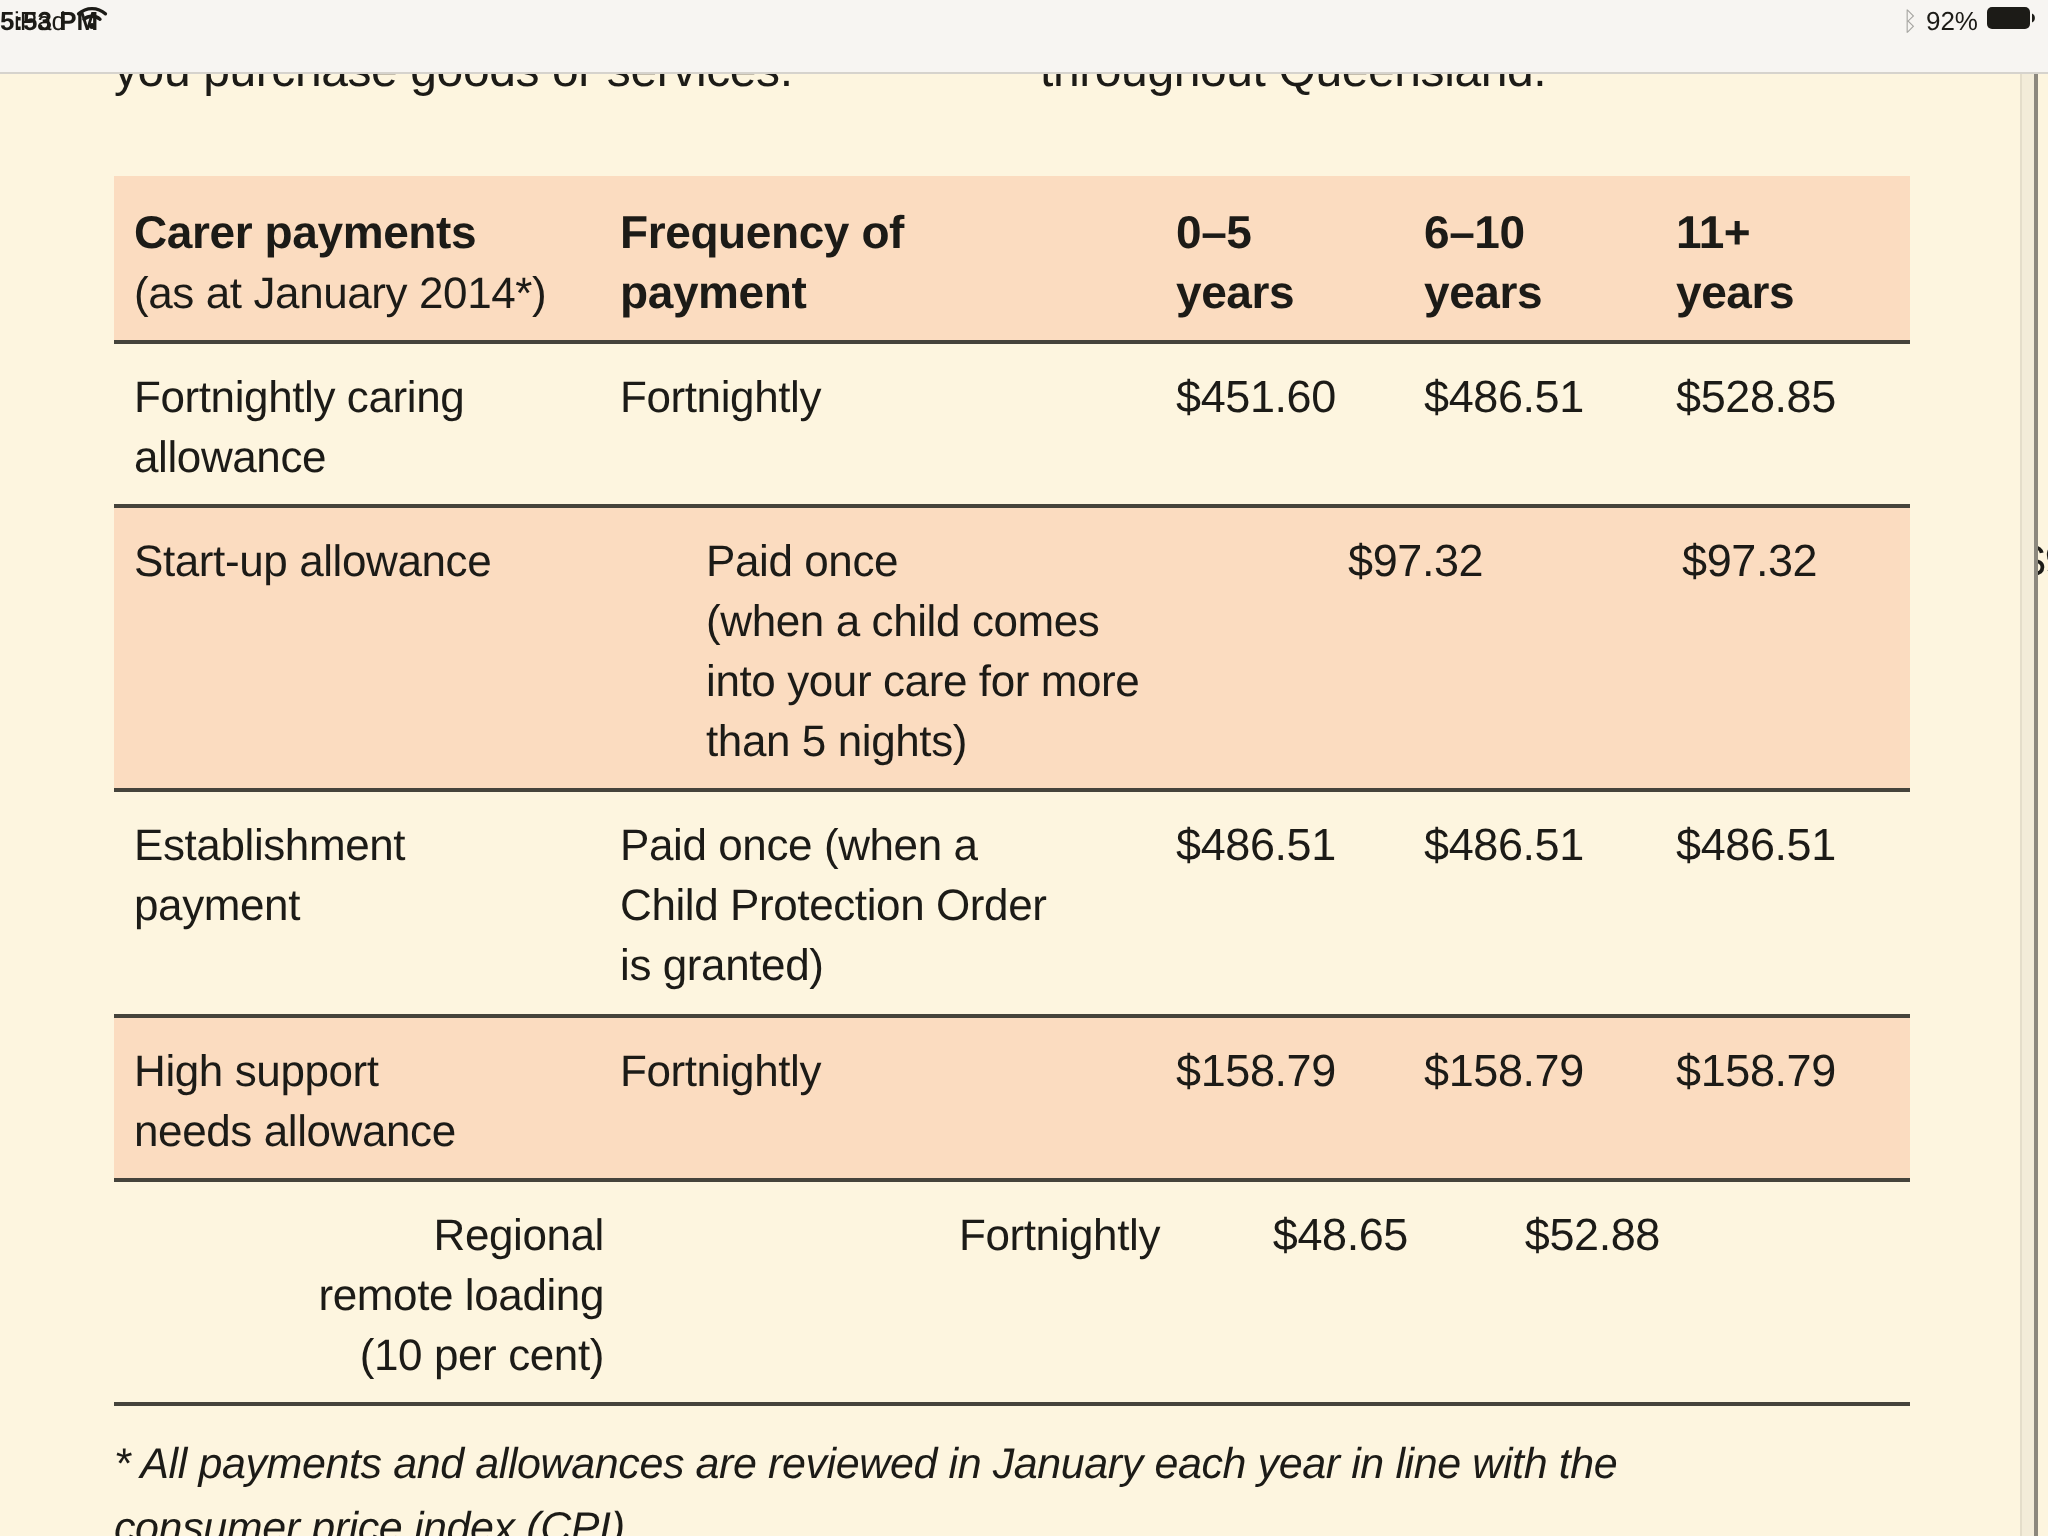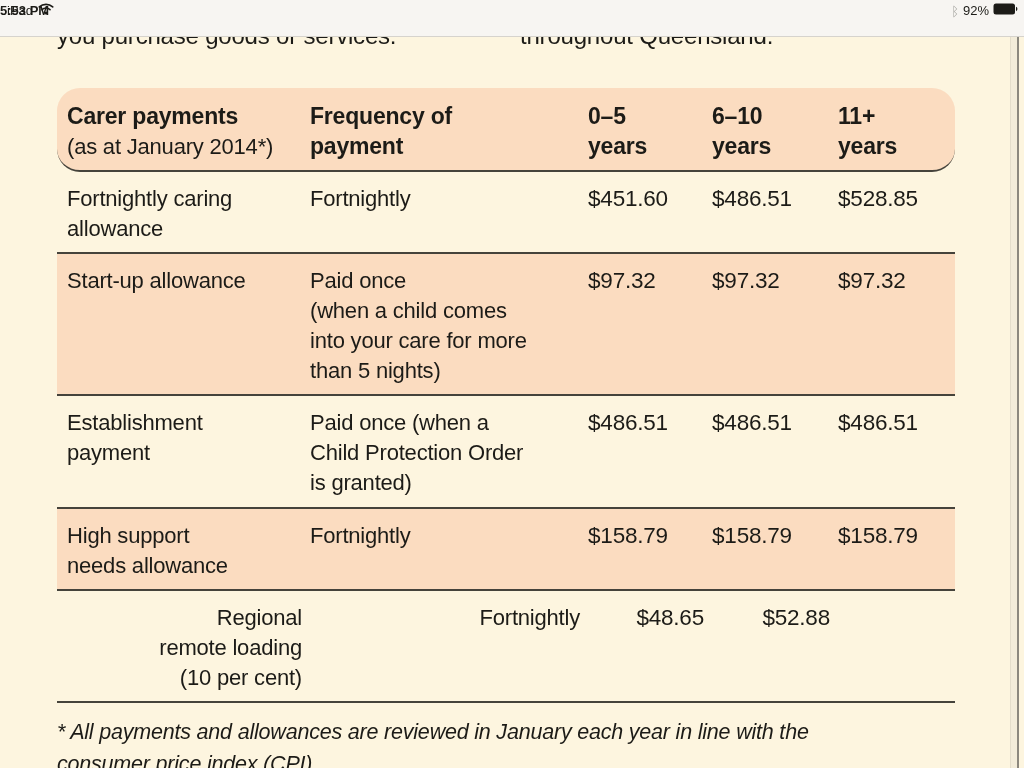--- a/index.html
+++ b/index.html
@@ -60,33 +60,33 @@
   .doc { position: absolute; top: 51px; left: 57px; width: 898px; }
 
   .t-row {
     display: grid;
     grid-template-columns: 253px 278px 124px 126px 1fr;
     border-bottom: 2px solid #45433b;
   }
   .peach { background: #fbdcc0; }
   .cream { background: #fdf5df; }
 
-  .t-head { min-height: 79px; border-radius: 23px; }
+  .t-head { min-height: 79px; }
   .t-head .cell { padding-top: 13px; font-size: 23px; font-weight: bold; line-height: 30px; }
   .t-head .sub { font-weight: normal; font-size: 22px; }
 
   .cell {
     padding-top: 12px; padding-right: 8px; padding-bottom: 8px;
     font-size: 22px; line-height: 30px; letter-spacing: -0.2px;
     white-space: pre-line;
   }
   .cell.c1 { padding-left: 10px; }
 
   .r1 { min-height: 81px; }
-  .r2 { min-height: 133px; }
+  .r2 { min-height: 133px; gap: 43px; }
   .r3 { min-height: 113px; }
   .r4 { min-height: 77px; }
   .r5 { min-height: 111px; text-align: right; }
 
   .money { font-size: 22.5px; }
 
   .footnote {
     padding-top: 13px;
     font-size: 21.5px; font-style: italic; line-height: 32px;
     letter-spacing: -0.2px;

